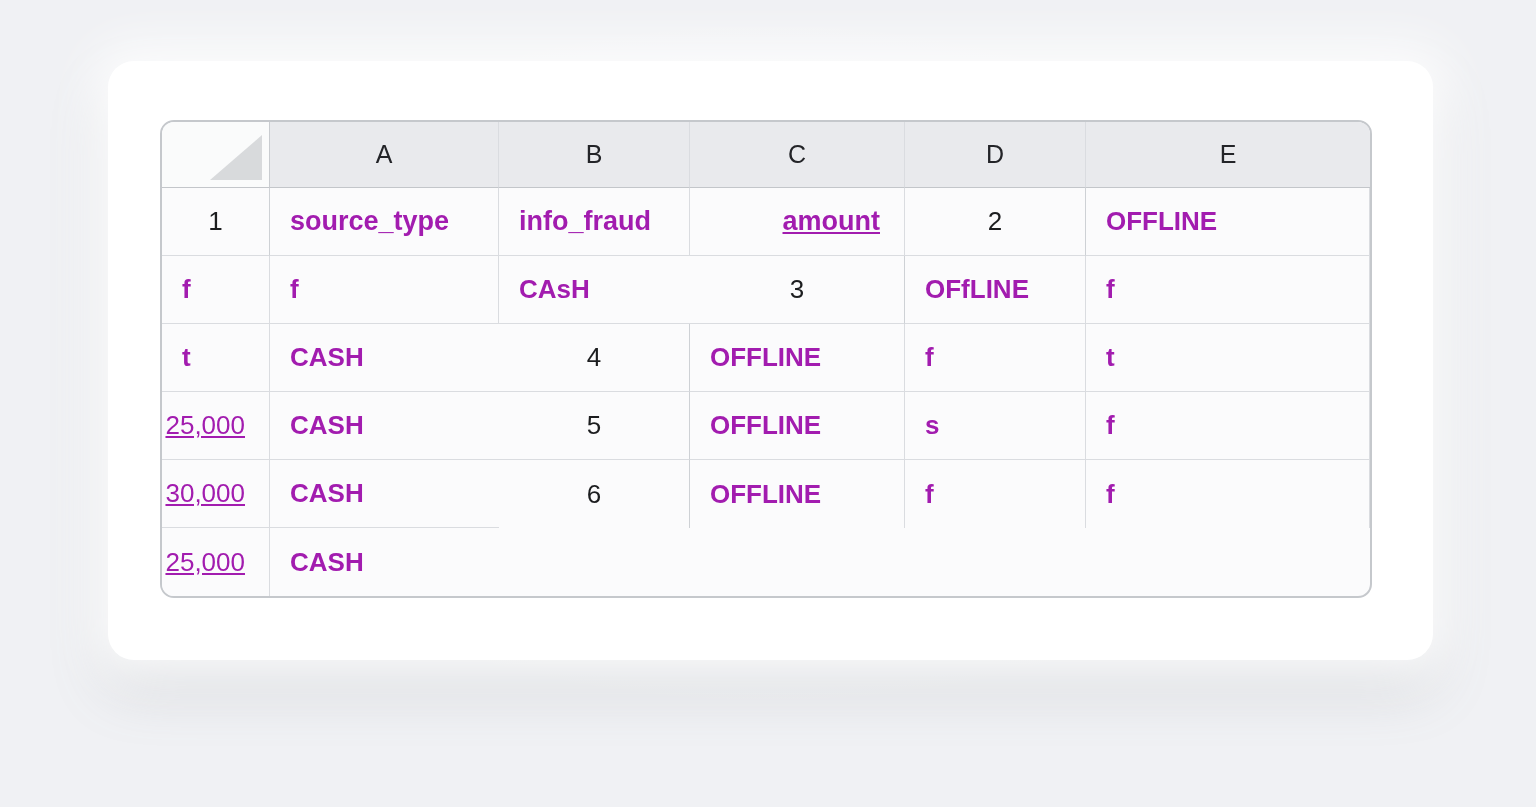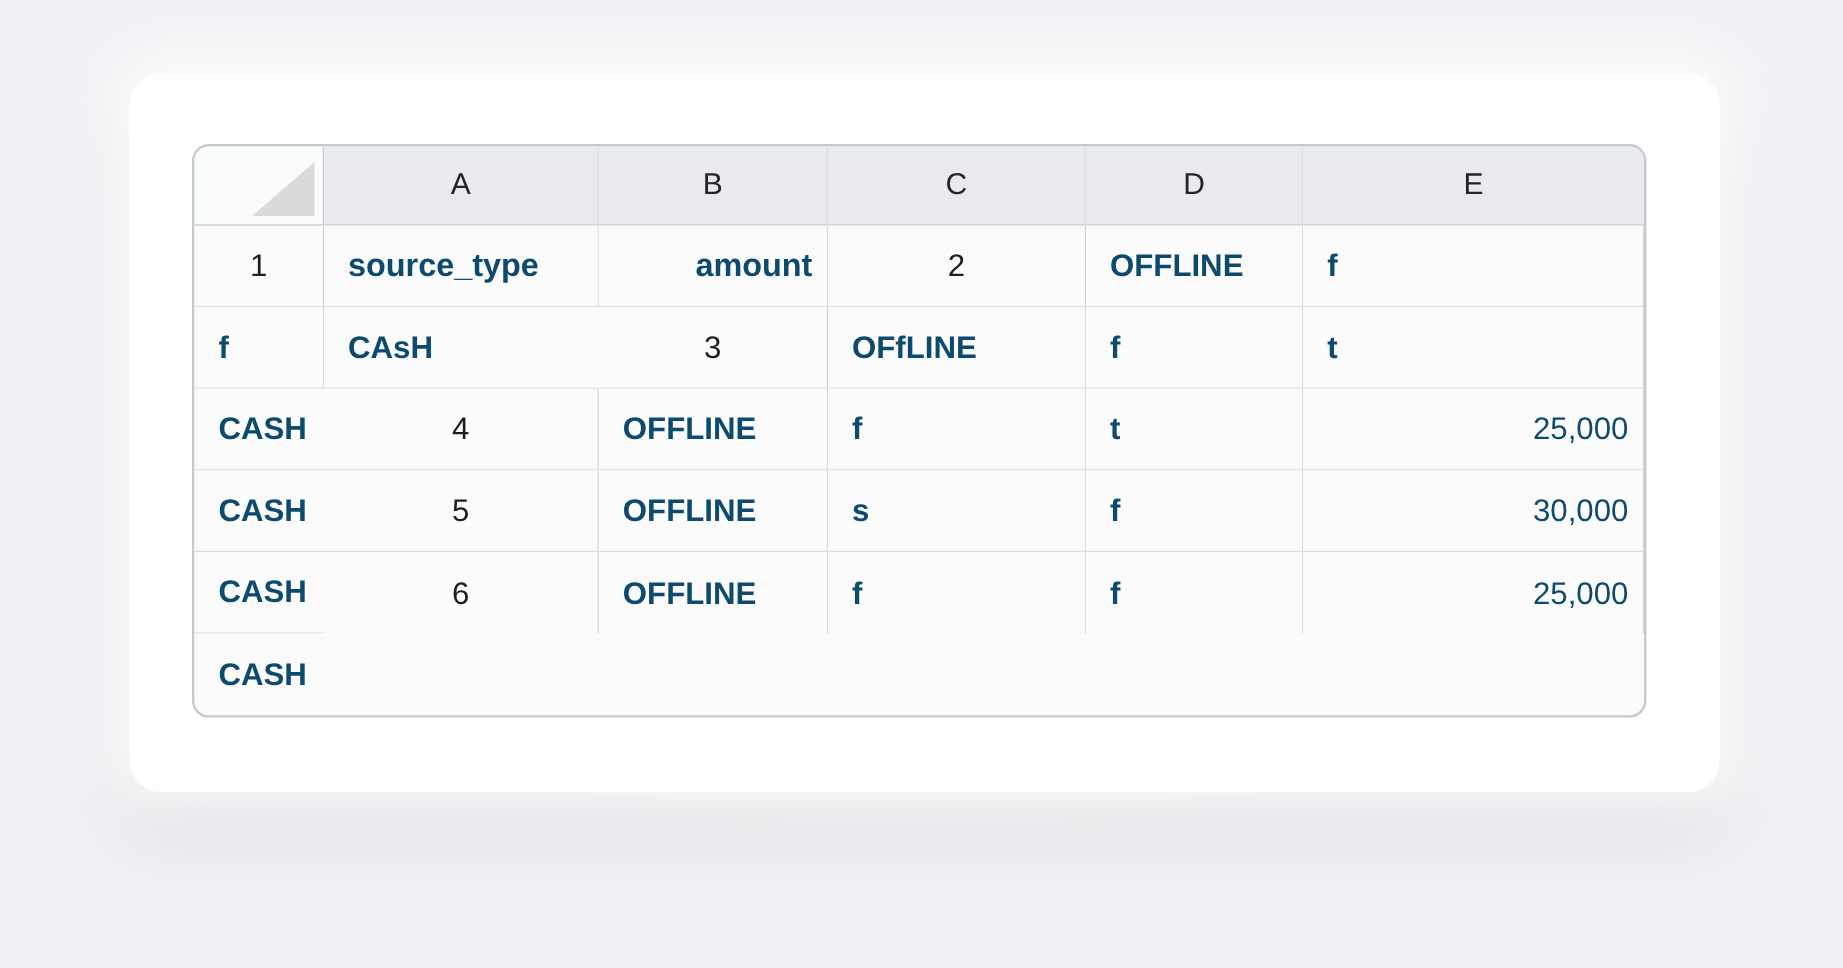--- a/index.html
+++ b/index.html
@@ -43,21 +43,21 @@
     overflow: hidden;
     background: #fbfbfc;
   }
   .cell {
     display: flex;
     align-items: center;
     box-sizing: border-box;
     border-right: 1px solid #dadce0;
     border-bottom: 1px solid #dadce0;
     background: #fbfbfc;
-    color: #0c4a6e;
+    color: #a21caf;
     font-size: 26px;
     white-space: nowrap;
     overflow: hidden;
   }
   .cell.last-col { border-right: none; }
   .cell.last-row { border-bottom: none; }
   .colhead {
     background: #e9eaed;
     justify-content: center;
     border-bottom: 1px solid #c3c6ca;
@@ -78,41 +78,42 @@
     height: 0;
     border-left: 52px solid transparent;
     border-bottom: 45px solid #d8dadc;
   }
   .rowhead {
     justify-content: center;
     border-right: 1px solid #ced1d5;
     color: #1c1d1f;
   }
   .c-left  { justify-content: flex-start; padding-left: 20px; font-weight: bold; }
-  .c-right { justify-content: flex-end;  padding-right: 12px; }
+  .c-right { justify-content: flex-end;  padding-right: 24px; text-decoration: underline; }
   .bold { font-weight: bold; font-size: 27px; }
 </style>
 </head>
 <body>
 
 <div class="page">
   <div class="card">
     <div class="sheet">
 
       <div class="cell corner">
         <span class="tri"></span>
       </div>
       <div class="cell colhead">A</div>
       <div class="cell colhead">B</div>
       <div class="cell colhead">C</div>
       <div class="cell colhead">D</div>
       <div class="cell colhead last-col">E</div>
 
       <div class="cell rowhead">1</div>
       <div class="cell c-left bold">source_type</div>
+      <div class="cell c-left bold">info_fraud</div>
       <div class="cell c-right bold">amount</div>
 
       <div class="cell rowhead">2</div>
       <div class="cell c-left">OFFLINE</div>
       <div class="cell c-left">f</div>
       <div class="cell c-left">f</div>
       <div class="cell c-left last-col">CAsH</div>
 
       <div class="cell rowhead">3</div>
       <div class="cell c-left">OFfLINE</div>

